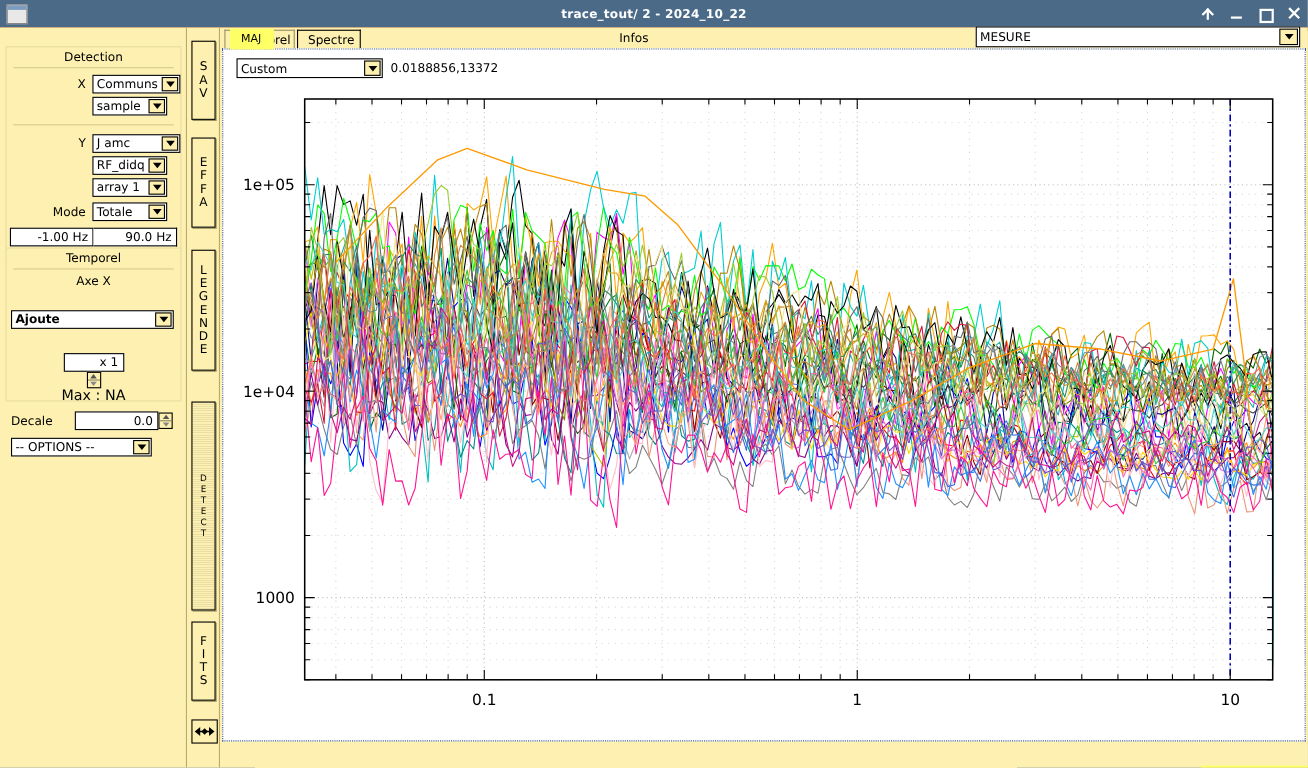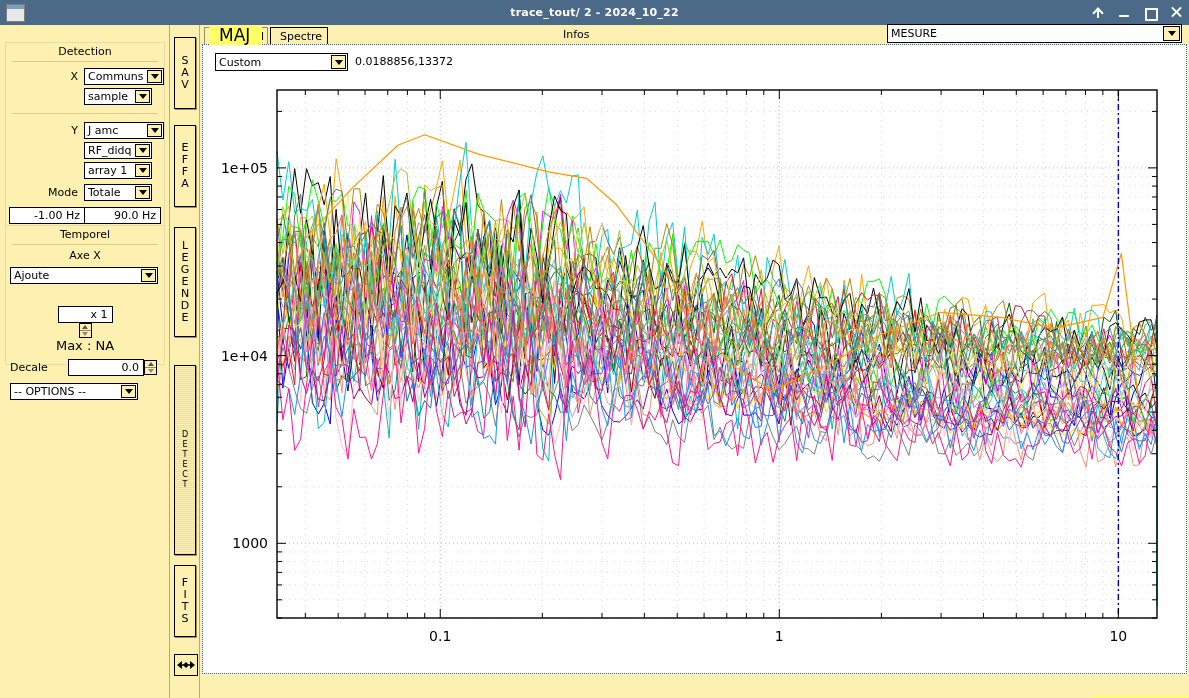--- a/index.html
+++ b/index.html
@@ -194,21 +194,21 @@
   }
   .panel {
     position: absolute; left: 2px; top: 19px; width: 985px; height: 630px;
     background: #ffffff;
     border: 1px dotted #3f5e9f;
     box-sizing: border-box;
   }
   .maj {
     position: absolute; left: 6px; top: -19px; height: 19px;
     background: #ffff66;
-    font-size: 17px; line-height: 19px;
+    font-size: 10px; line-height: 19px;
     padding: 0 12px 0 10px;
     box-sizing: border-box; cursor: pointer;
   }
   .infos-label {
     position: absolute; top: -17px; left: 360px;
     font-size: 11px;
   }
   .mesure-combo {
     position: absolute; left: 684px; top: -21px;
     width: 295px; height: 19px;
@@ -317,21 +317,21 @@
         <div class="txtfield right" style="width:76px; border-left:none;">90.0 Hz</div>
       </div>
     </div>
 
     <div class="group" style="top:200px; height:140px;">
       <div class="group-title">Temporel</div>
       <div class="hr"></div>
 
       <div style="text-align:center; font-size:11px; margin-top:3px;">Axe X</div>
 
-      <div class="row" style="padding:0 4px; margin-top:5px;">
+      <div class="row" style="padding:0 4px; margin-top:20px;font-weight:bold;">
         <div class="combo" style="width:148px;">
           <span>Ajoute</span>
           <span class="arrow"></span>
         </div>
       </div>
 
       <div class="row" style="padding:0 4px; margin-top:22px;flex-direction:column;">
         <div class="txtfield right" style="width:55px;">x 1</div>
         <div class="spin">
           <div class="up"></div>

